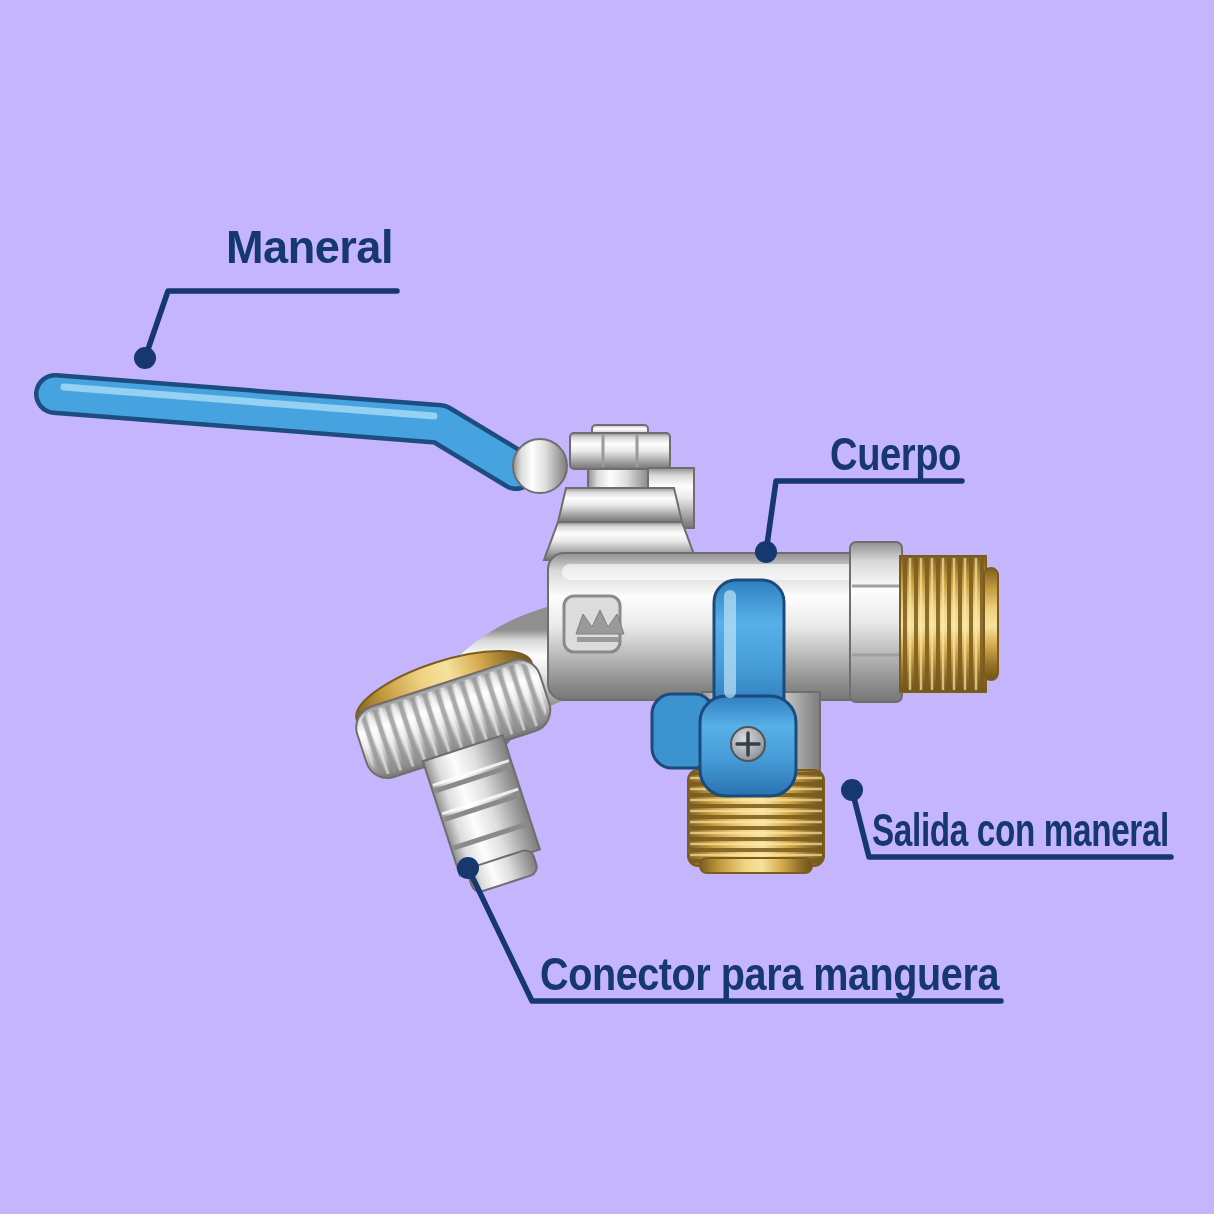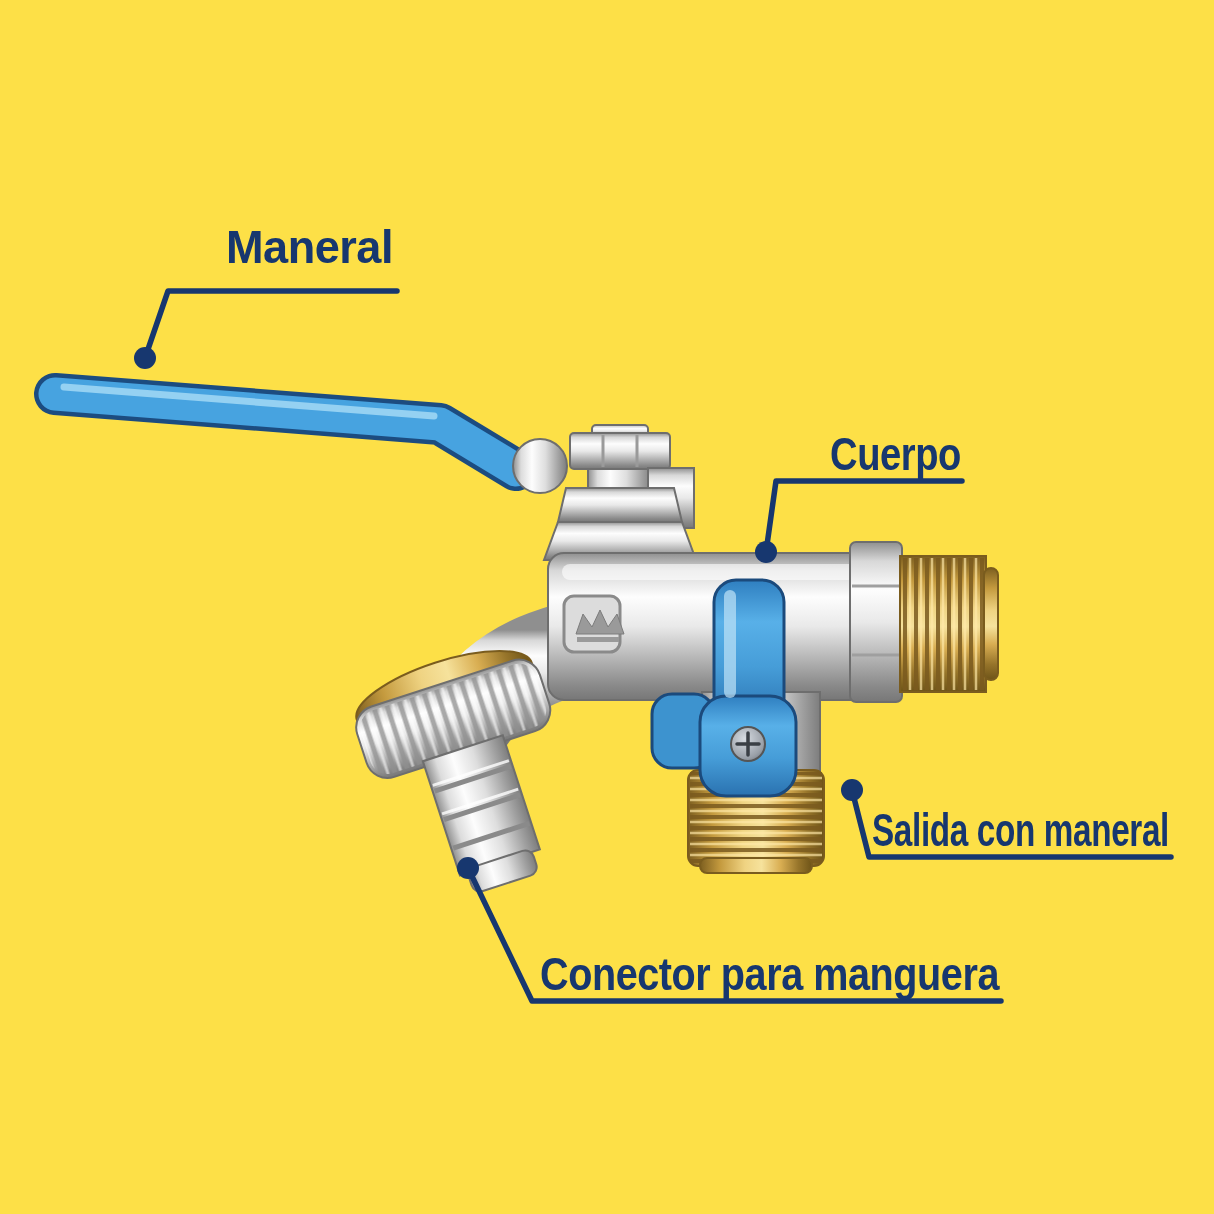--- a/index.html
+++ b/index.html
@@ -1,16 +1,16 @@
 <!DOCTYPE html>
 <html><head>
 <meta charset="utf-8">
 <style>
   html,body{margin:0;padding:0;background:#ffffff;}
-  .stage{position:relative;width:1214px;height:1214px;background:#fde047;overflow:hidden;}
+  .stage{position:relative;width:1214px;height:1214px;background:#c4b5fd;overflow:hidden;}
   .label{font-family:"Liberation Sans",sans-serif;font-weight:700;font-size:46px;fill:#17376f;letter-spacing:-0.5px;}
   .leader{stroke:#17376f;stroke-width:5.5;fill:none;stroke-linecap:round;stroke-linejoin:round;}
   .dot{fill:#17376f;}
   .metal-stroke{stroke:#6e6e6e;stroke-width:2;}
   .brass-stroke{stroke:#7a5c1e;stroke-width:2;}
   .blue-stroke{stroke:#1b4a7c;stroke-width:3;}
 </style>
 </head>
 <body>
 

